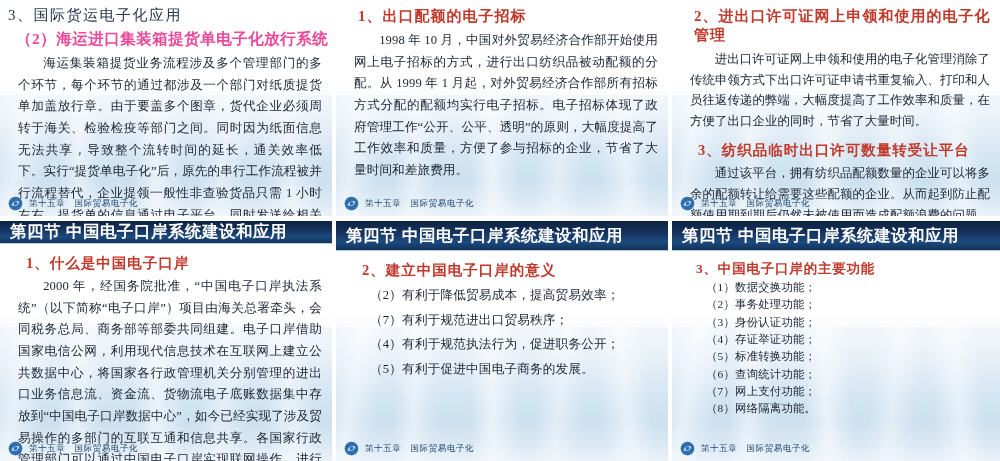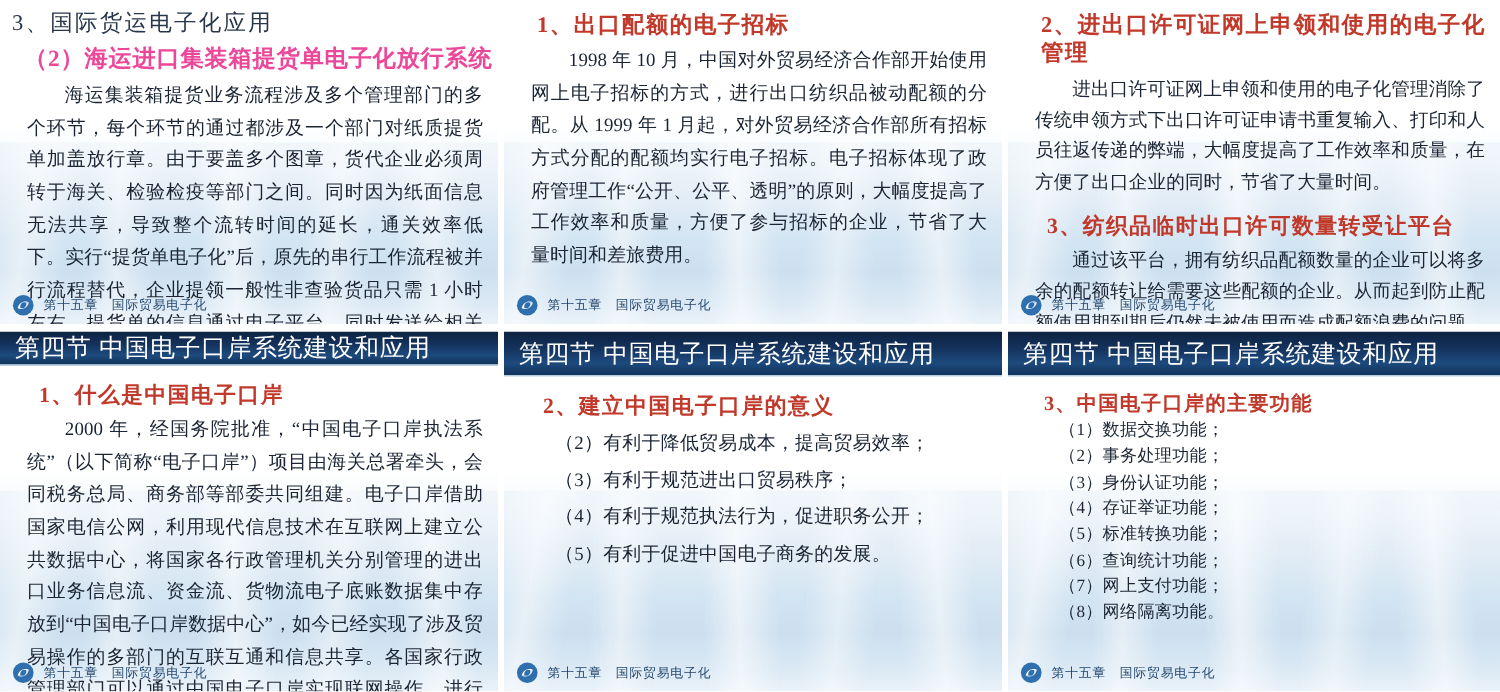--- a/index.html
+++ b/index.html
@@ -55,21 +55,21 @@
     position: relative; z-index: 3;
     height: 30px;
     background: linear-gradient(to bottom, #0d2240 0%, #14325c 38%, #1d4a7d 72%, #12335c 100%);
     display: flex; align-items: center;
     padding-left: 10px;
     border-bottom: 1px solid #b9cde0;
   }
   .titlebar .t {
     color: #ffffff;
     font-family: "Liberation Sans", "DejaVu Sans", sans-serif;
-    font-weight: normal;
+    font-weight: bold;
     font-size: 16.5px;
     letter-spacing: .5px;
     white-space: nowrap;
   }
 
   
   .h-black {
     color: #27364b;
     font-size: 15px;
     font-weight: normal;
@@ -234,21 +234,21 @@
 
   <div class="slide">
     <div class="bg"></div>
     <div class="titlebar">
       <span class="t">第四节  中国电子口岸系统建设和应用</span>
     </div>
     <div class="content">
       <div class="h-red-2">2、建立中国电子口岸的意义</div>
       <ul class="list">
         <li>（2）有利于降低贸易成本，提高贸易效率；</li>
-        <li>（3）有利于规范进出口贸易秩序；</li>
+        <li>（7）有利于规范进出口贸易秩序；</li>
         <li>（4）有利于规范执法行为，促进职务公开；</li>
         <li>（5）有利于促进中国电子商务的发展。</li>
       </ul>
     </div>
     <div class="footer">
       <svg class="logo" viewBox="0 0 24 24">
         <circle cx="12" cy="12" r="11" fill="#2f6fae"></circle>
         <path d="M6 15 C8 7,16 7,18 9 L14 9 C11 8,8 11,9 15 Z" fill="#ffffff"></path>
         <path d="M18 9 C16 17,8 17,6 15 L10 15 C13 16,16 13,15 9 Z" fill="#dbe9f6"></path>
       </svg>

